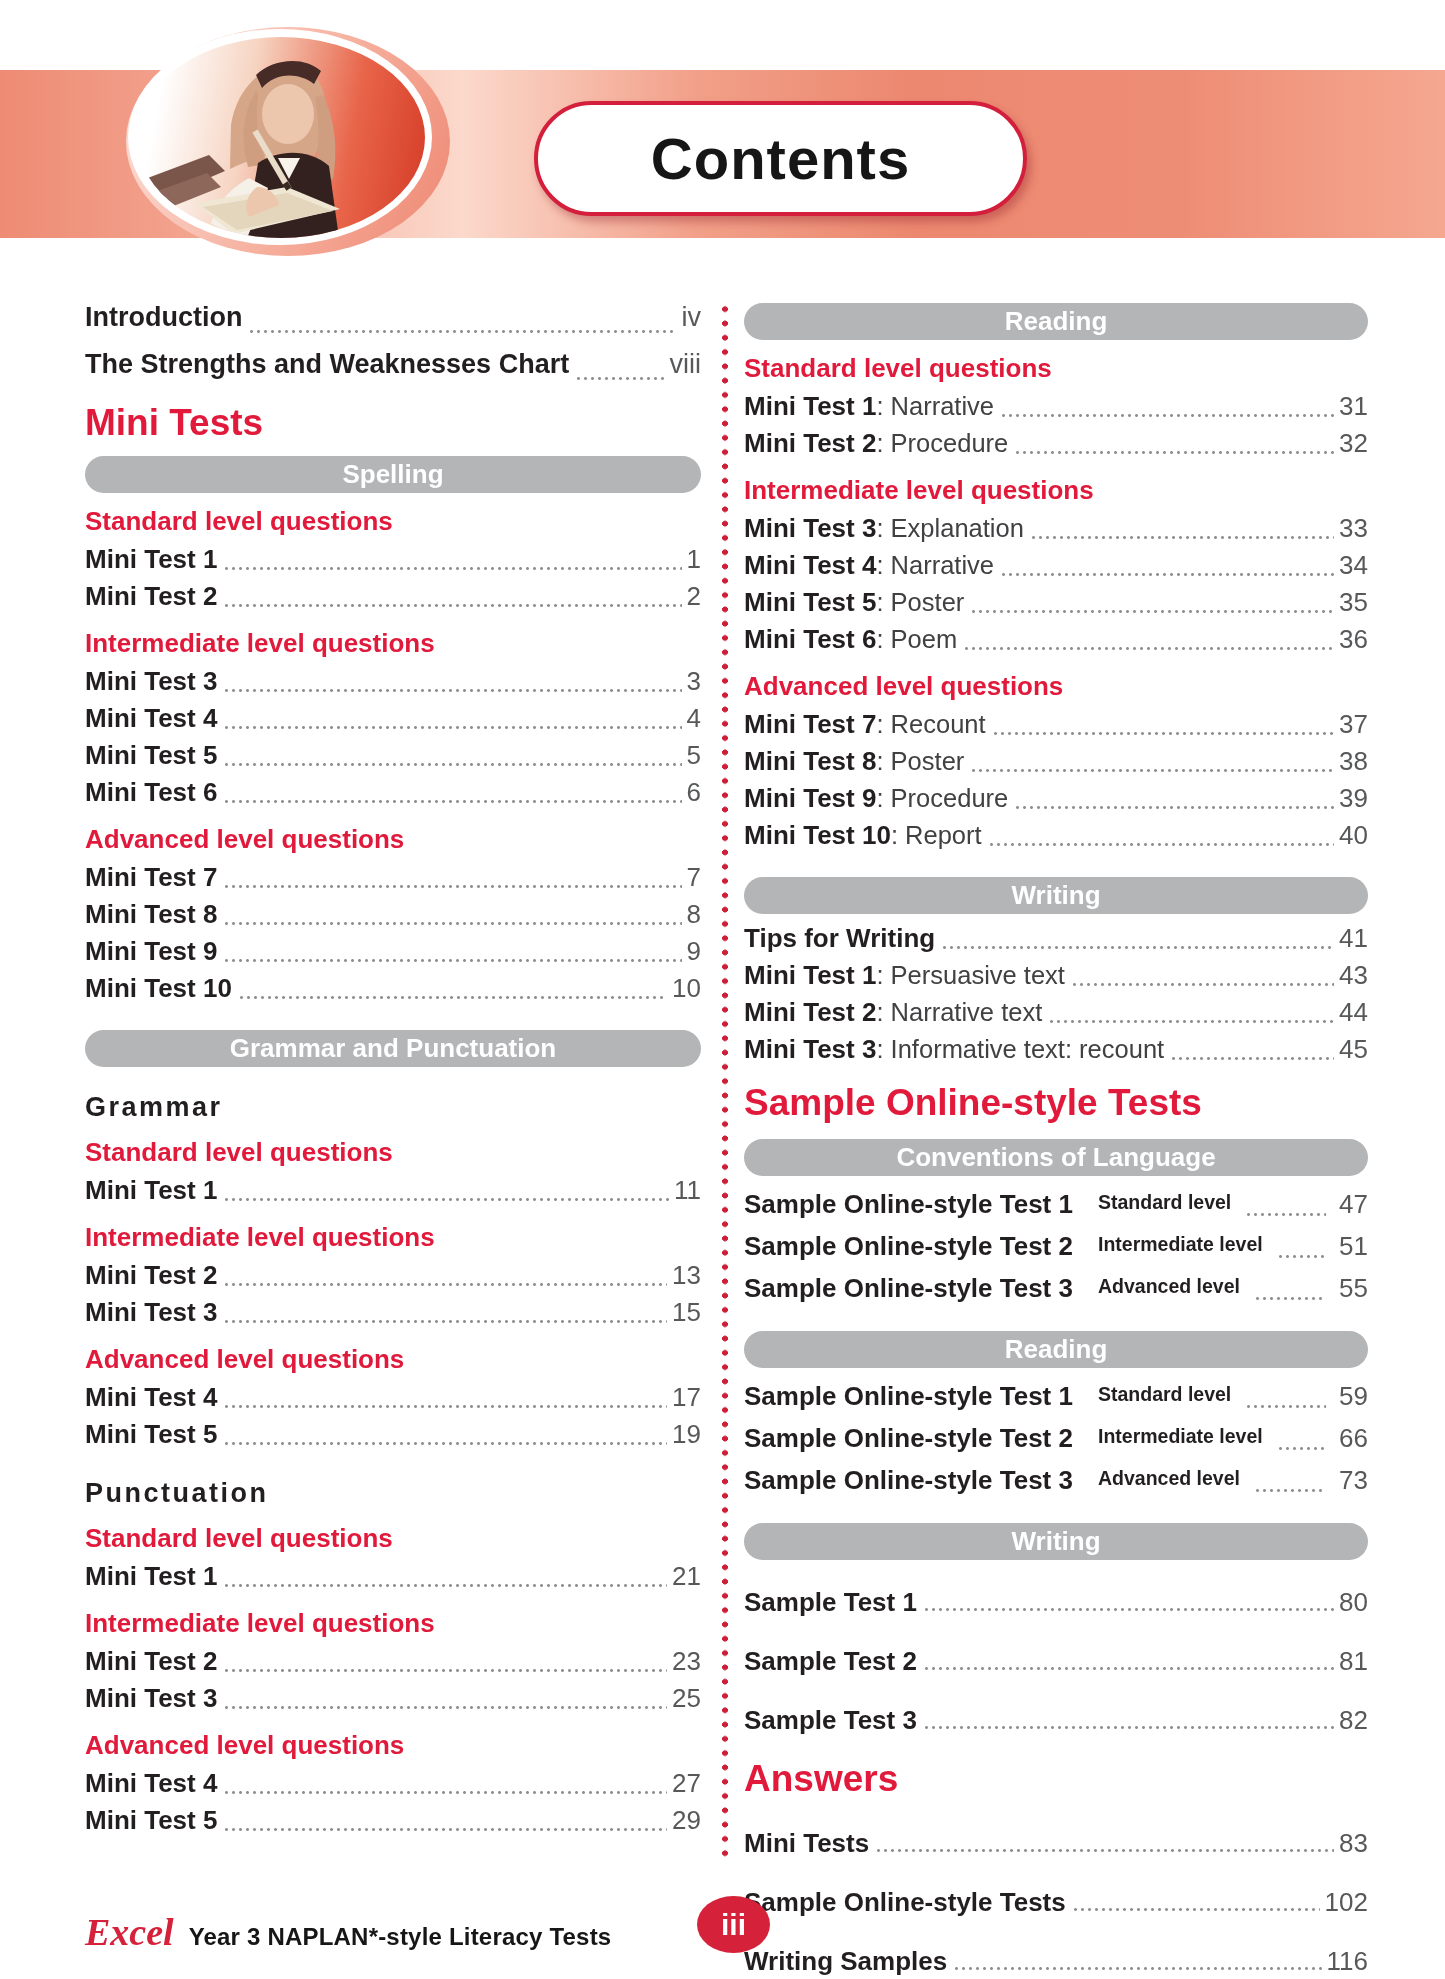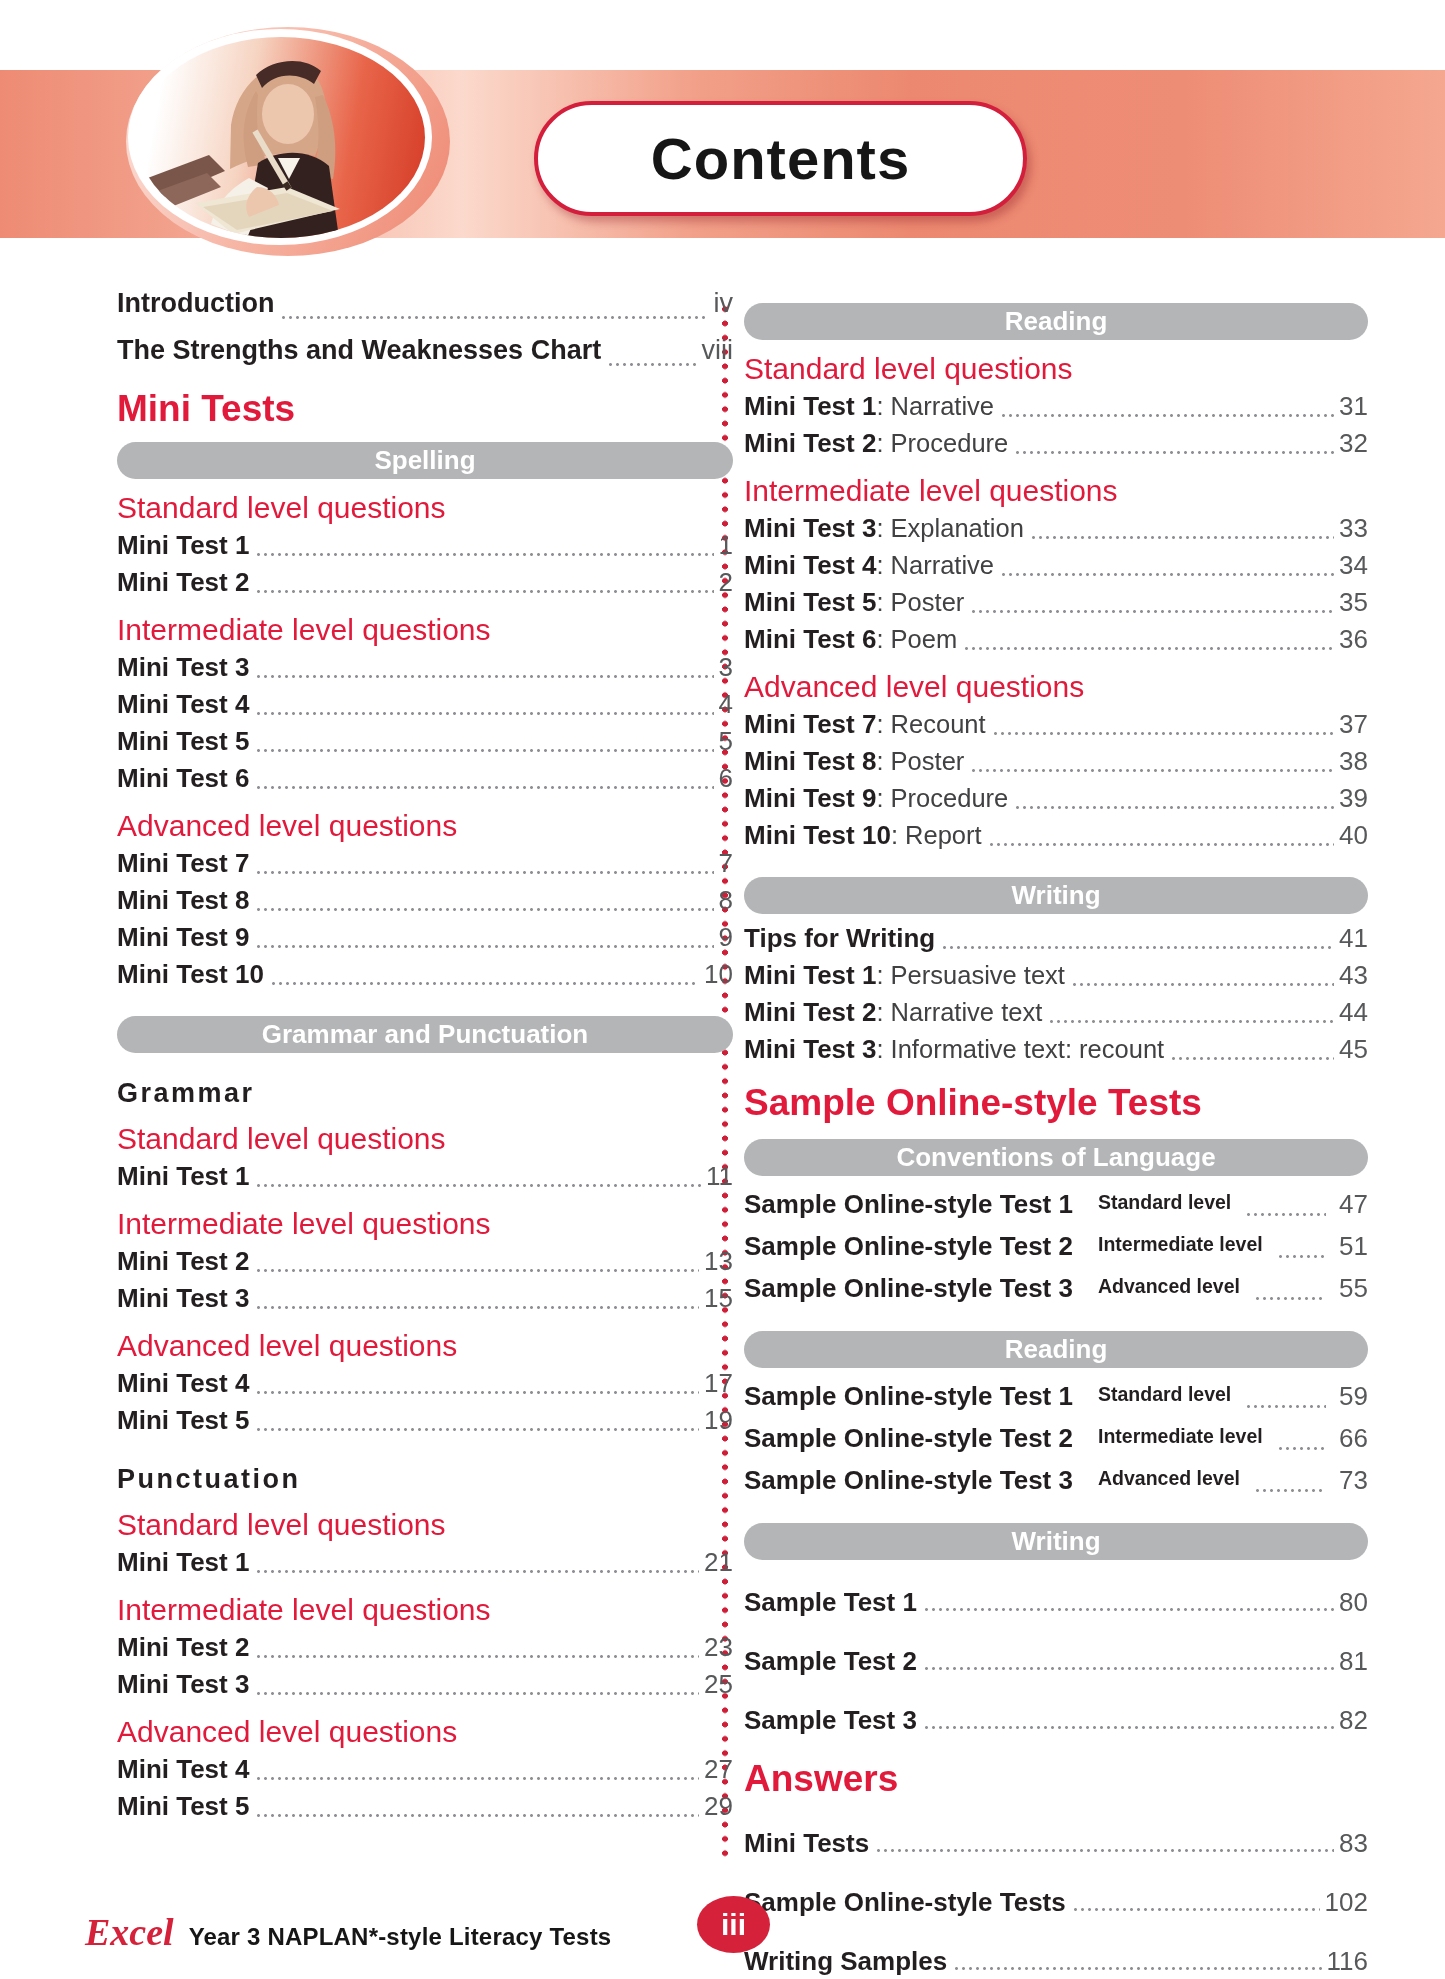--- a/index.html
+++ b/index.html
@@ -39,21 +39,21 @@
 
   
   .divider {
     position:absolute; left:721px; top:302px; width:8px; height:1556px;
     background-image:radial-gradient(circle,#cf1f38 2.7px,transparent 3.1px);
     background-size:8px 14.3px; background-repeat:repeat-y;
   }
 
   
   .col { position:absolute; }
-  .col-l { left:85px;  top:280px; width:616px;margin-left:32px; }
+  .col-l { left:85px;  top:294px; width:616px; }
   .col-r { left:744px; top:303px; width:624px; }
 
   .row { display:flex; align-items:flex-end; line-height:37px; font-size:26px; }
   .row.intro { line-height:47px; font-size:27px; }
   .lb { font-weight:bold; white-space:nowrap; }
   .ds { font-weight:400; color:#414042; white-space:nowrap; font-size:25.5px; }
   .lv { font-weight:bold; font-size:19.5px; margin-left:17px; white-space:nowrap; padding-bottom:2px; }
   .pg { font-weight:400; color:#57585a; margin-left:2px; }
   .dots {
     flex:1; min-width:16px; height:3px; margin:0 3px 8px 6px;
@@ -62,21 +62,21 @@
   }
   .h1 { font-size:37px; font-weight:bold; color:#e11a3c; line-height:44px; margin:13px 0 4px; }
   .pill {
     background:#b4b5b7; color:#ffffff; font-weight:bold; font-size:26px;
     text-align:center; line-height:37px; height:37px; border-radius:19px;
     margin:23px 0 6px;
   }
   .pill.first { margin-top:11px; }
   .pill.top   { margin-top:0; }
   .pill.tight { margin-top:14px; }
-  .sub { color:#e11a3c; font-weight:normal; font-size:30px; line-height:31px; margin:13px 0 4px; }
+  .sub { color:#e11a3c; font-weight:bold; font-size:26px; line-height:31px; margin:13px 0 4px; }
   .pt  { font-size:27px; font-weight:bold; letter-spacing:2.5px; margin:23px 0 1px; line-height:34px; }
   .sample .row { line-height:40px;gap:8px; }
   .short .row { line-height:34px;margin-top:25px; }
   .h1.ans { margin-top:20px; margin-bottom:2px; }
   .extra { margin-top:36px; }
   .extra .l1 { font-weight:bold; font-size:27px; line-height:37px; }
   .extra .row { line-height:37px; font-size:27px; }
 
   
   .footer { position:absolute; left:85px; top:1910px; display:flex; align-items:baseline; }

